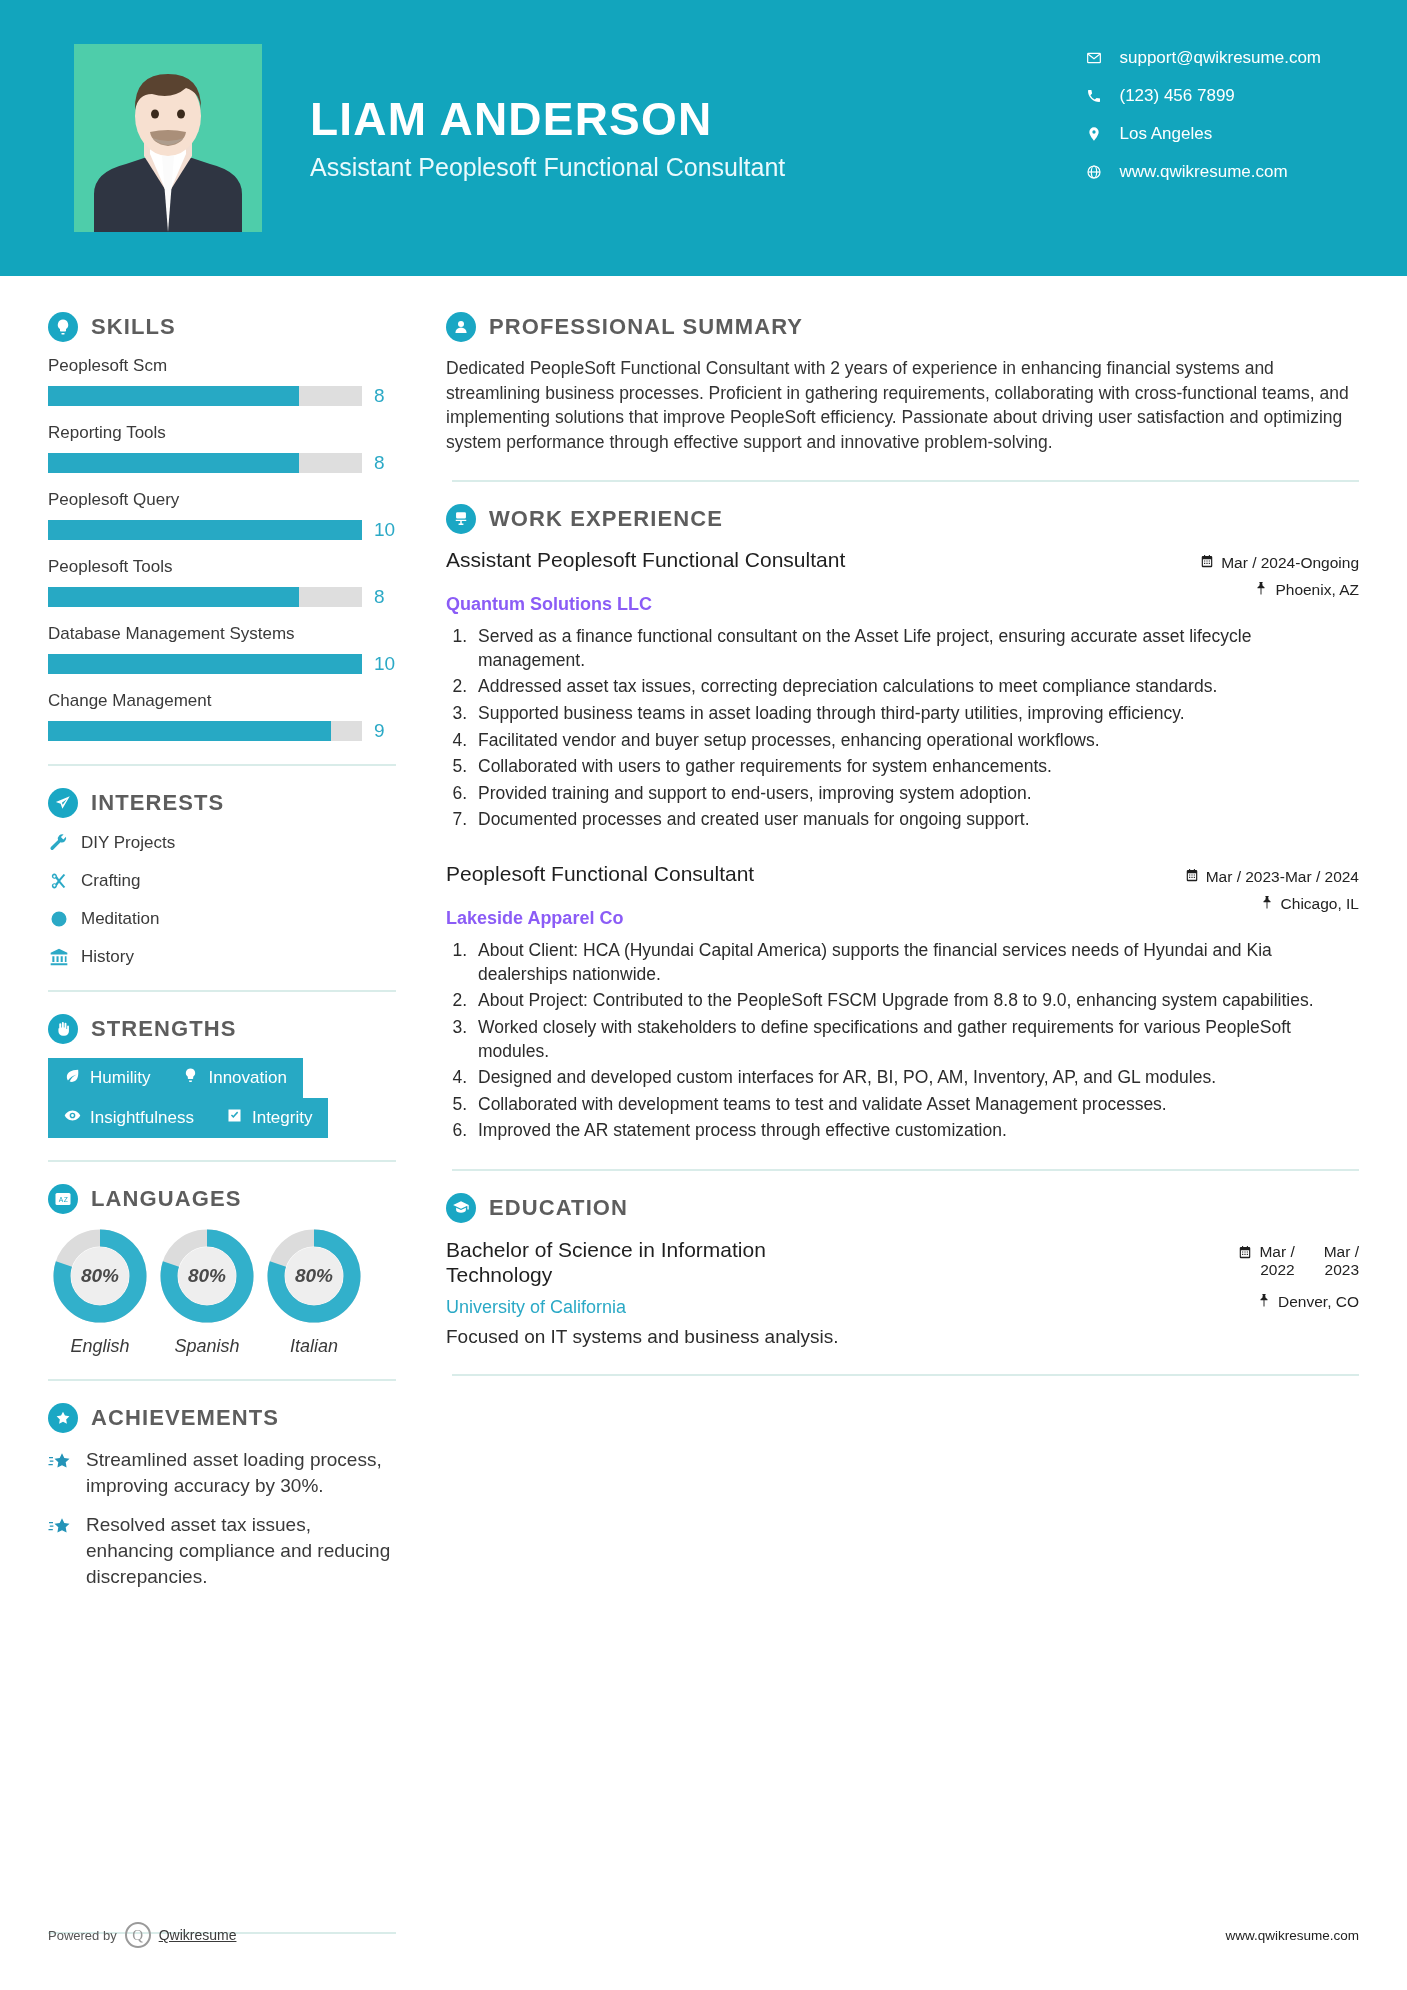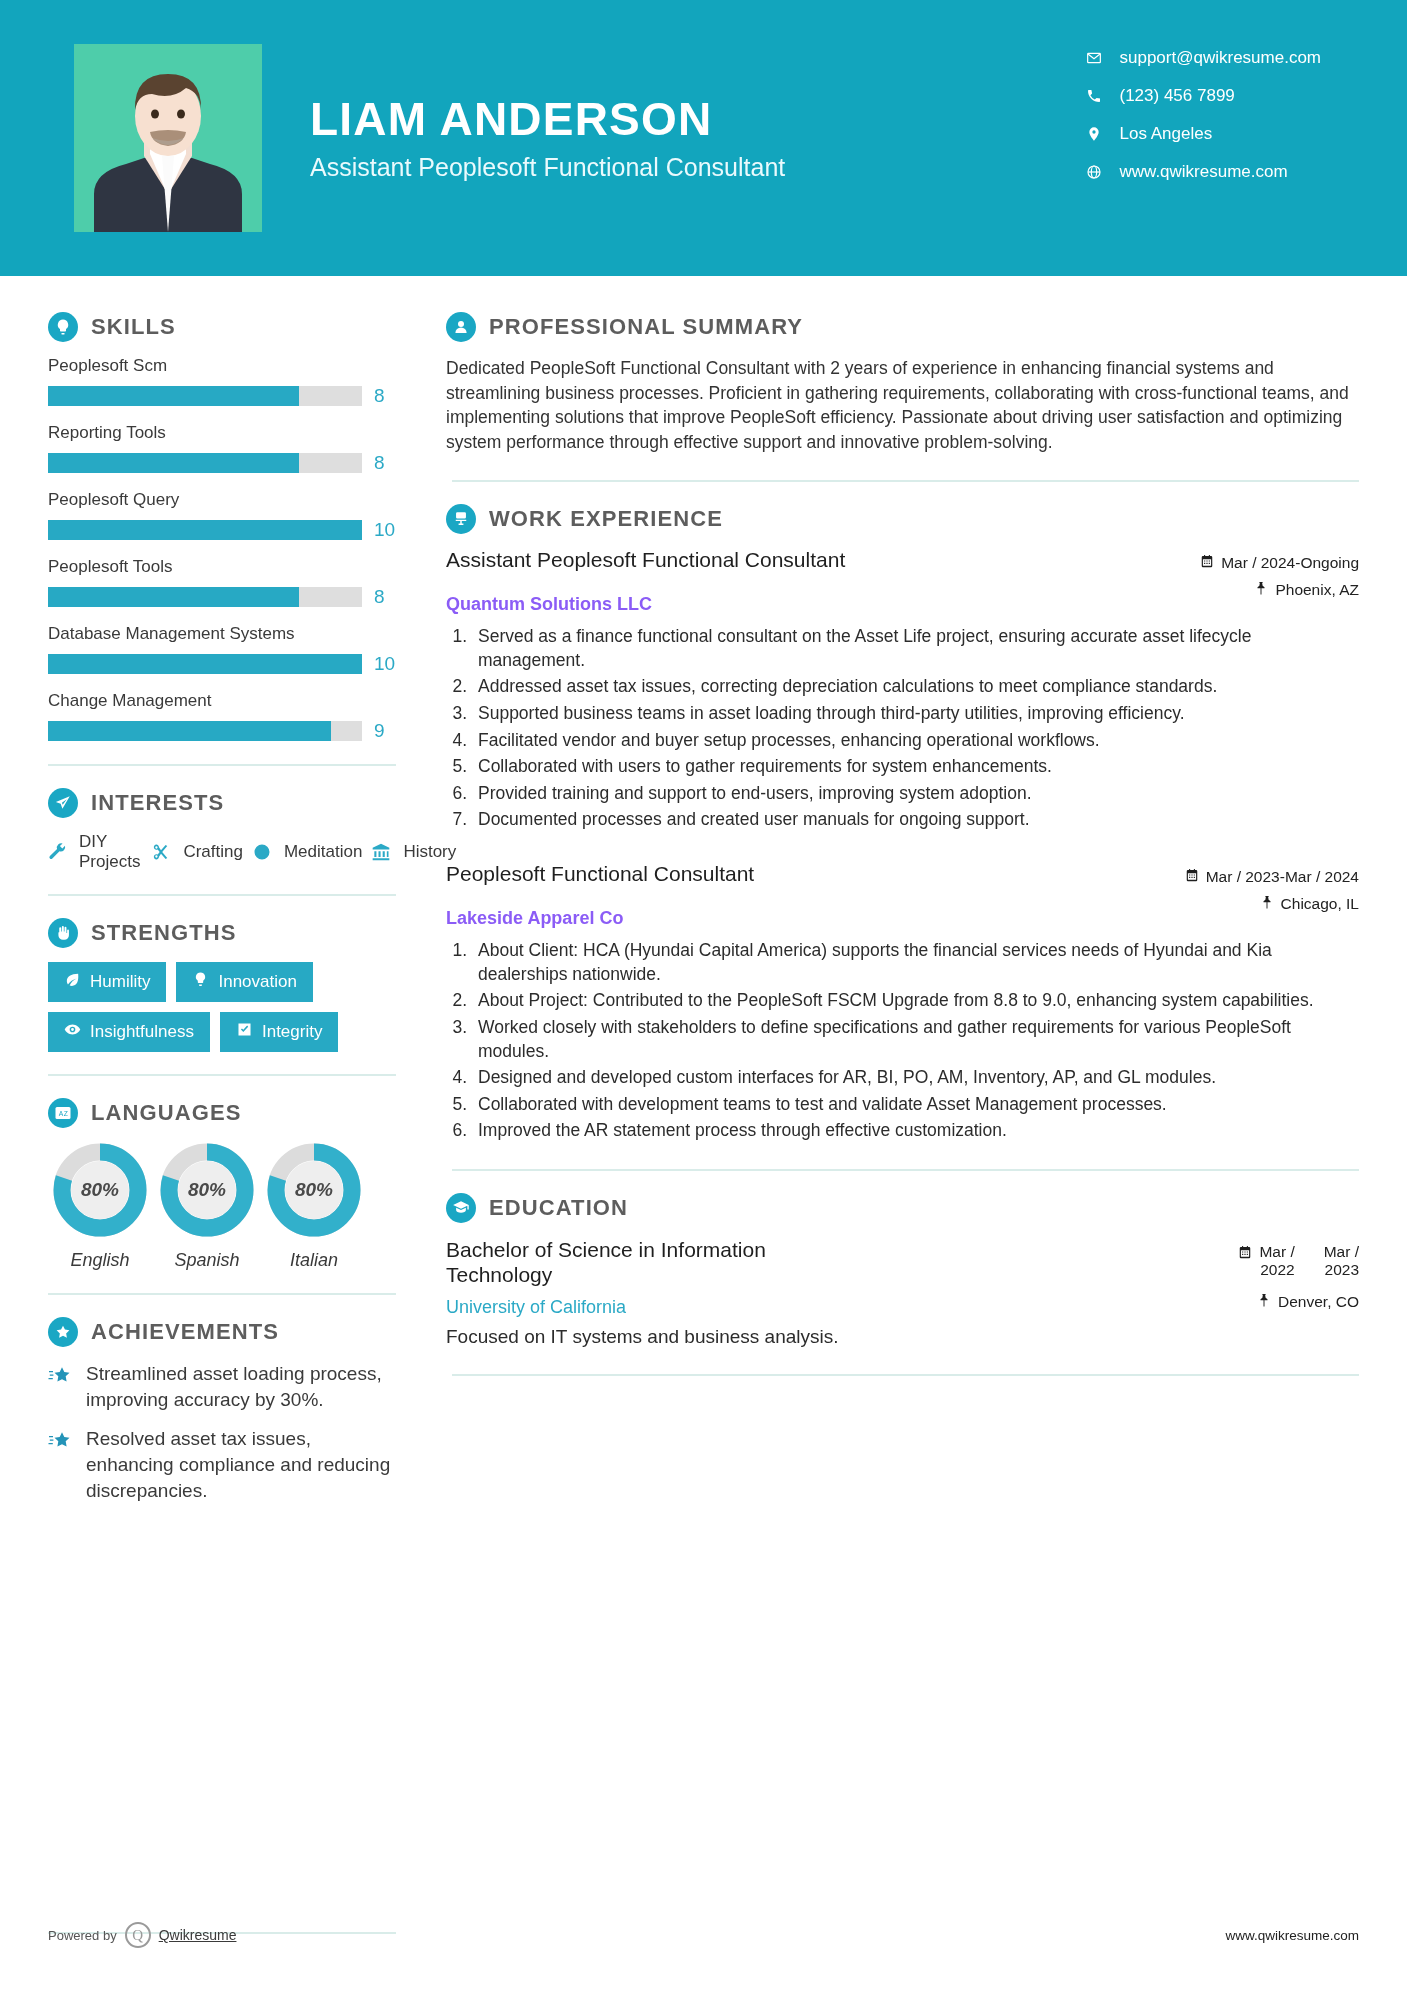--- a/index.html
+++ b/index.html
@@ -135,33 +135,33 @@
   .divider {
     height: 2px;
     background: #d9ece9;
     margin: 22px 0 22px 0;
     width: 348px;
   }
 
   
   .interests-grid {
     display: grid;
-    grid-template-columns: 1fr 1fr 1fr 1fr;
+    grid-template-columns: 1fr;
     row-gap: 16px;
     column-gap: 8px;
   }
   .interest {
     display: flex; align-items: center; gap: 11px;
     font-size: 17px; color: #3a3a3a;
   }
   .interest .ii { width: 22px; height: 22px; display:flex; align-items:center; justify-content:center; }
   .interest .ii svg { width: 20px; height: 20px; fill: #2ba9c6; }
 
   
-  .strengths { display: flex; flex-wrap: wrap; gap: 10px; width: 350px; }
+  .strengths { display: flex; flex-wrap: wrap; gap: 0; width: 350px; }
   .strength-tag {
     background: #27a9c4;
     color: #ffffff;
     font-size: 17px;
     padding: 9px 16px;
     display: flex; align-items: center; gap: 9px;
   }
   .strength-tag svg { width: 17px; height: 17px; fill: #ffffff; }
 
   

